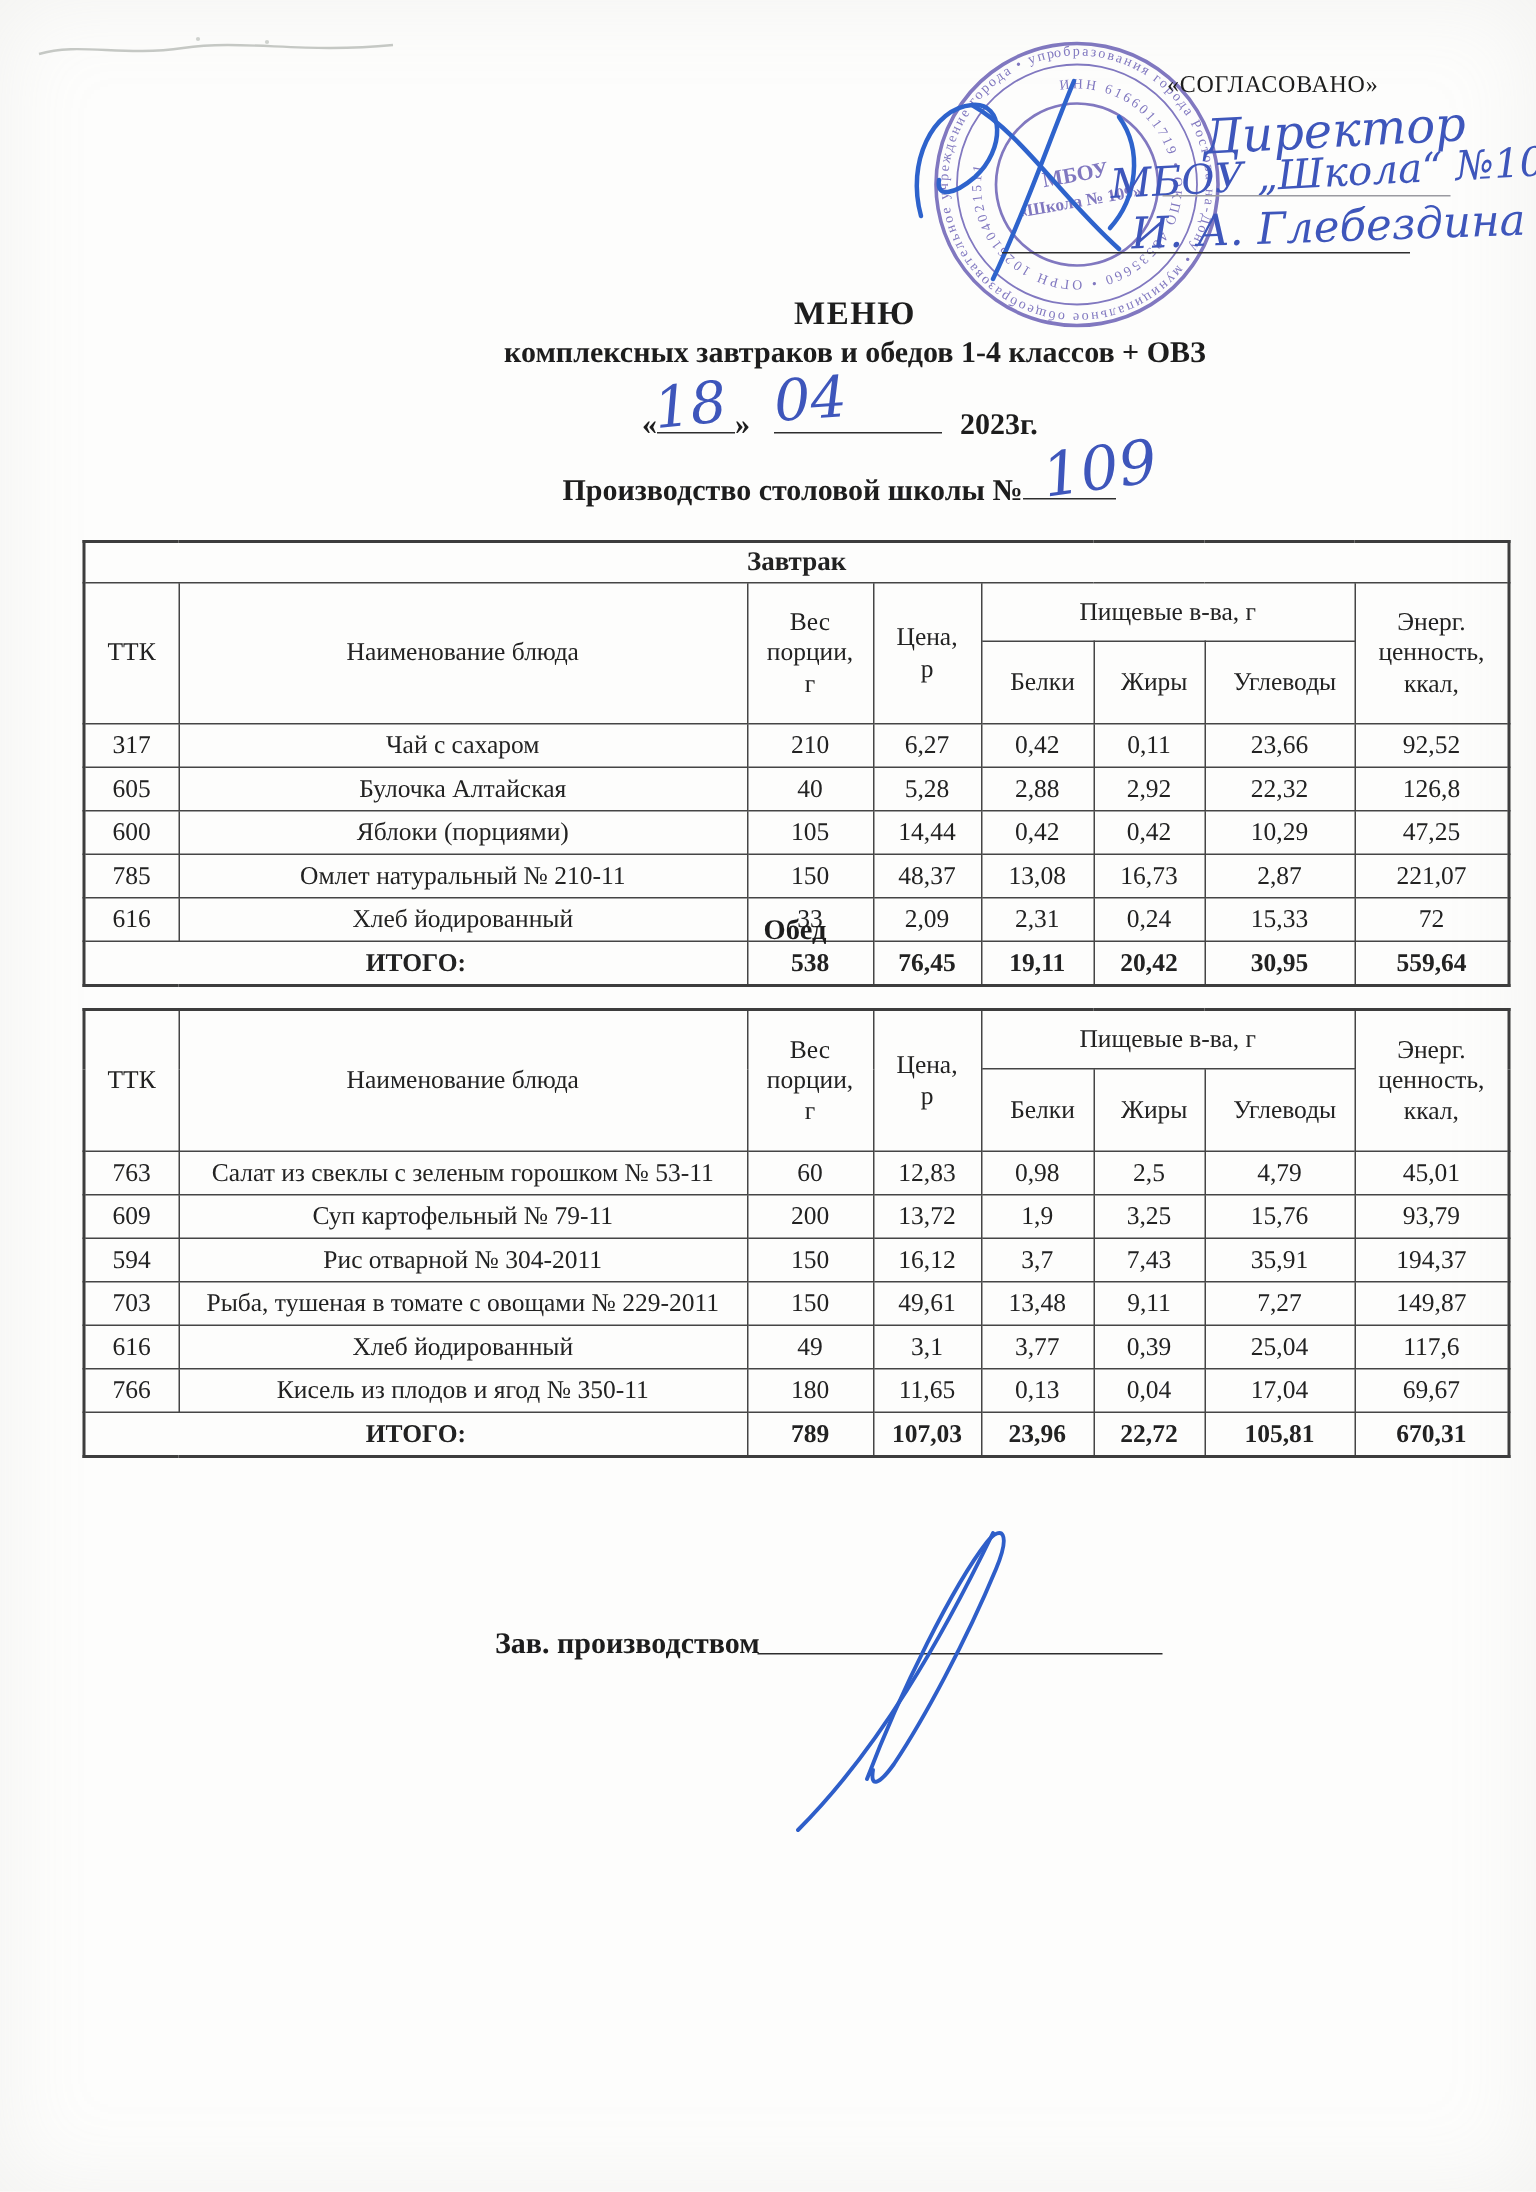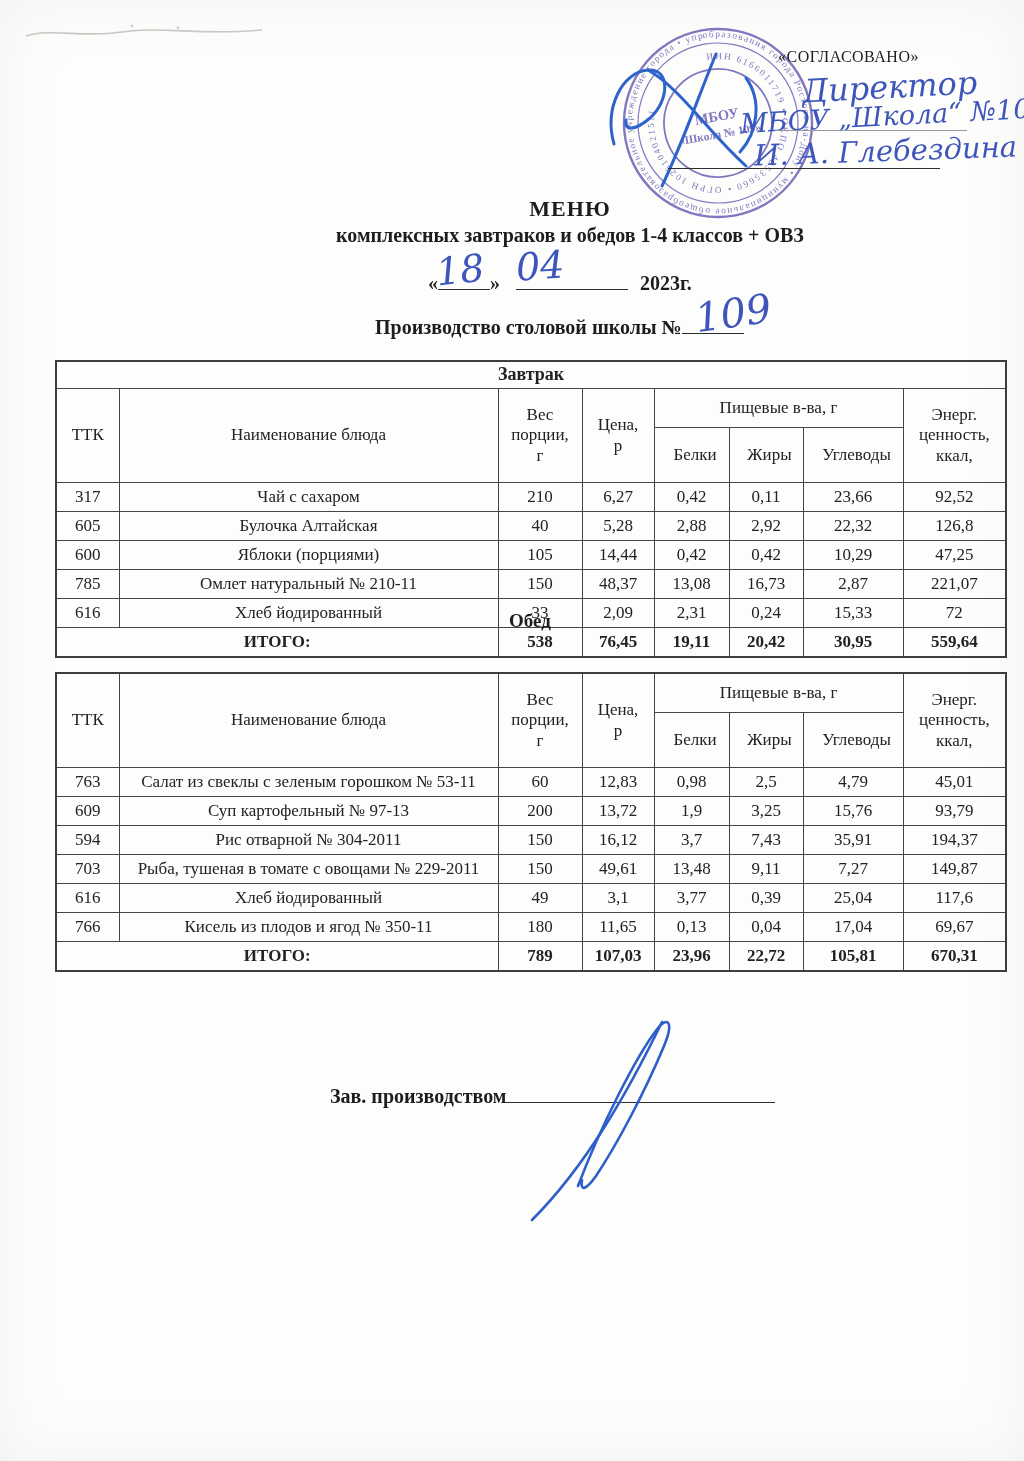--- a/index.html
+++ b/index.html
@@ -233,21 +233,21 @@
       <td class="l">Салат из свеклы с зеленым горошком № 53-11</td>
       <td>60</td>
       <td>12,83</td>
       <td>0,98</td>
       <td>2,5</td>
       <td>4,79</td>
       <td>45,01</td>
     </tr>
     <tr class="data">
       <td>609</td>
-      <td class="l">Суп картофельный № 97-13</td>
+      <td class="l">Суп картофельный № 79-11</td>
       <td>200</td>
       <td>13,72</td>
       <td>1,9</td>
       <td>3,25</td>
       <td>15,76</td>
       <td>93,79</td>
     </tr>
     <tr class="data">
       <td>594</td>
       <td class="l">Рис отварной № 304-2011</td>

